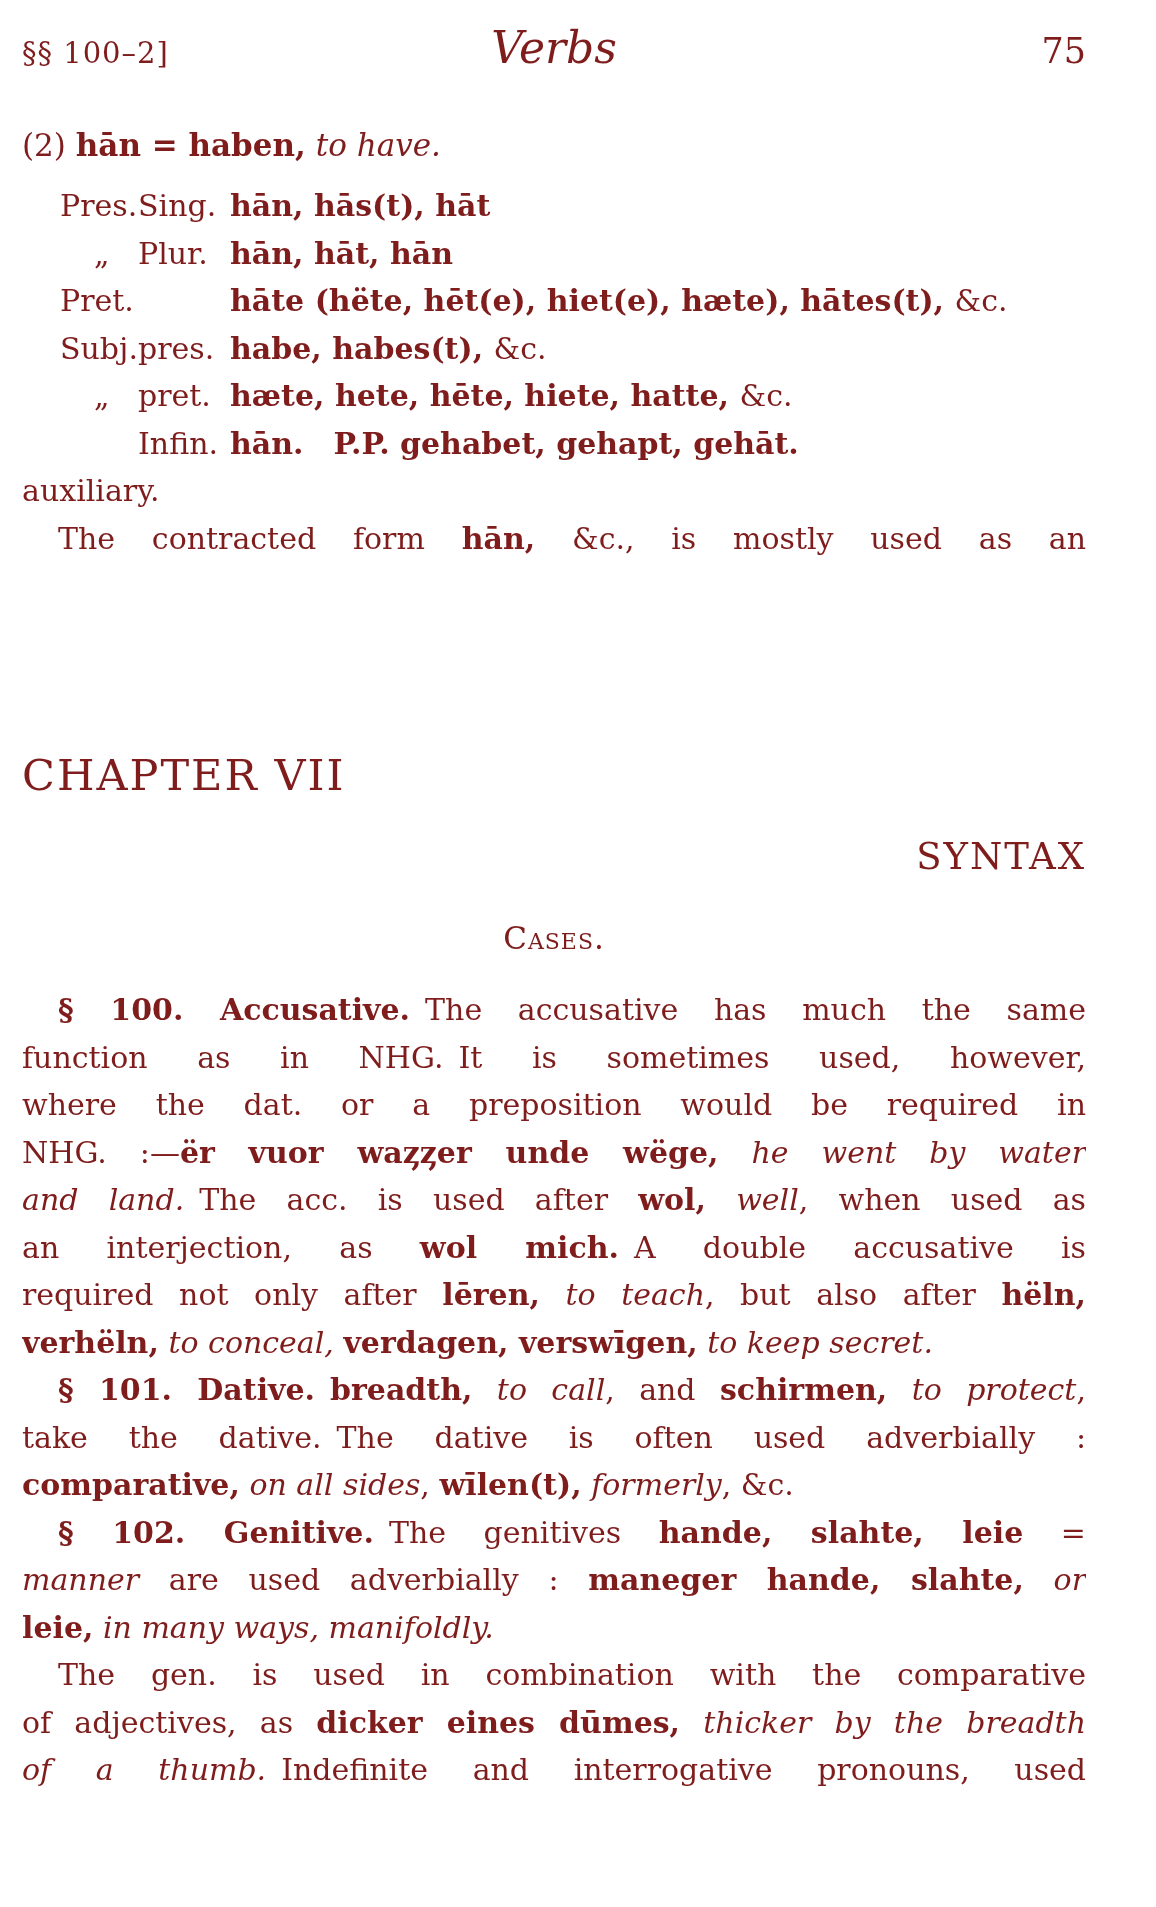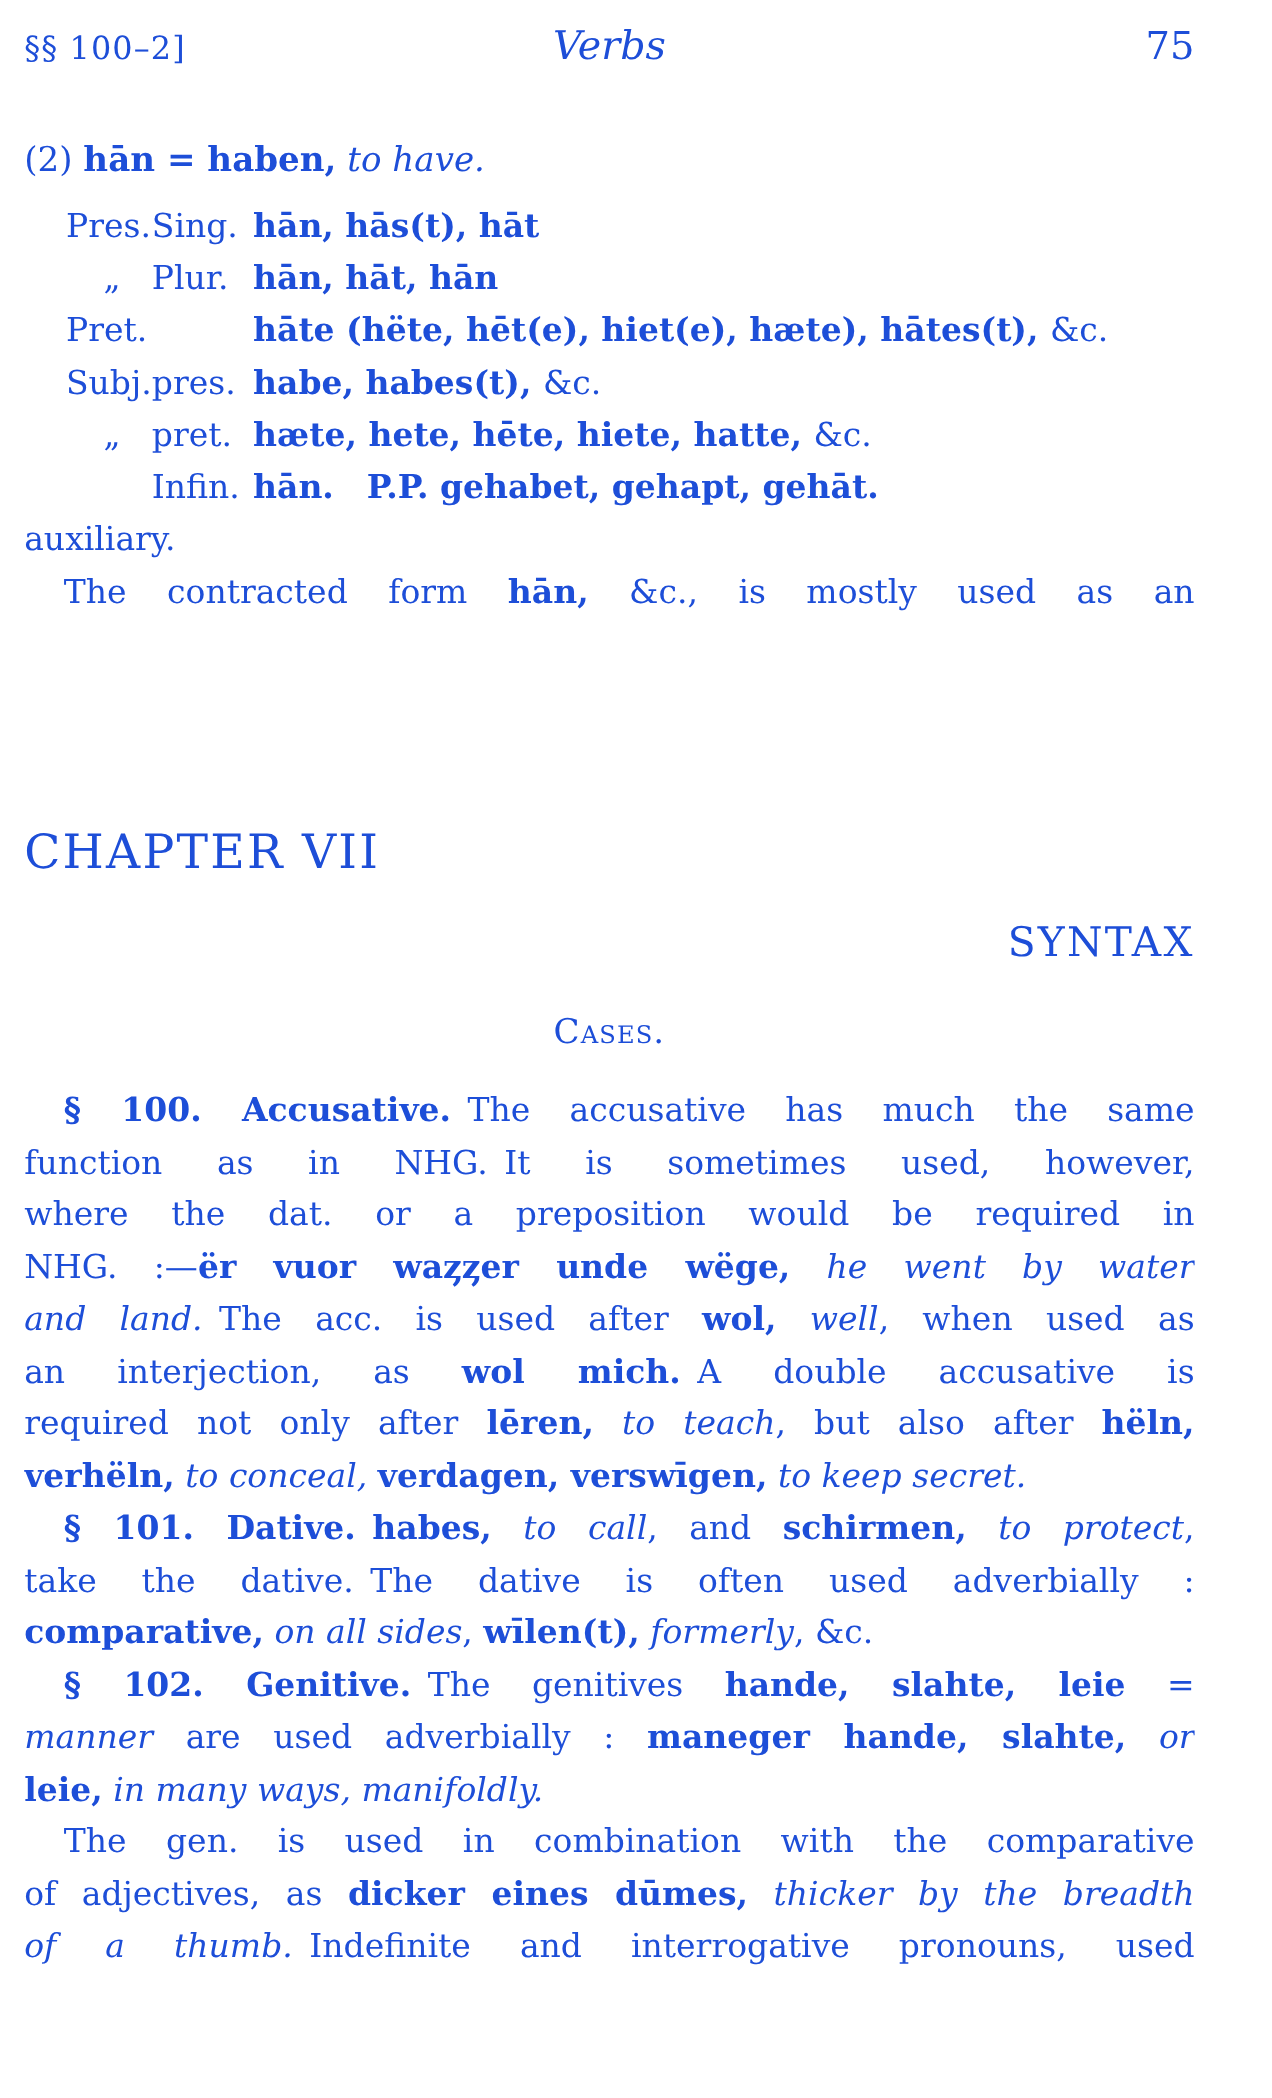--- a/index.html
+++ b/index.html
@@ -1,28 +1,28 @@
 <!DOCTYPE html>
 <html><head>
 <meta charset="utf-8">
 <style>
   html,body{margin:0;padding:0;background:#ffffff;}
   .page{
     box-sizing:border-box;
     width:1156px;height:1907px;
-    background:#ffffff;color:#1d4ed8;
+    background:#ffffff;color:#7f1d1d;
     font-family:"DejaVu Serif","Liberation Serif",serif;
     font-size:30px;
     padding:22px 70px 0 22px;
     overflow:hidden;
   }
   
   .pg-header{display:grid;grid-template-columns:1fr auto 1fr;align-items:baseline;height:46px;}
   .section-ref{font-size:29px;letter-spacing:1px;}
-  .run-title{font-style:italic;font-size:36px;text-align:center;}
+  .run-title{font-style:italic;font-size:44px;text-align:center;}
   .pg-num{font-size:35px;text-align:right;}
   
   .subheading{margin-top:54px;height:47px;line-height:47px;font-size:31px;}
   
   .paradigm{margin-top:13px;}
   .prow{display:flex;height:47.5px;line-height:47.5px;padding-left:38px;}
   .c1{width:78px;flex-shrink:0;}
   .c1.ditto{padding-left:34px;box-sizing:border-box;}
   .c2{width:92px;flex-shrink:0;}
   .forms{flex:1;white-space:nowrap;}
@@ -97,21 +97,21 @@
       <div class="line justify indent"><span class="seg-b">§ 100. Accusative.</span><span class="seg"> The accusative has much the same</span></div>
       <div class="line justify"><span class="seg">function as in NHG. It is sometimes used, however,</span></div>
       <div class="line justify"><span class="seg">where the dat. or a preposition would be required in</span></div>
       <div class="line justify"><span class="seg">NHG. :—</span><span class="seg-b">ër vuor waȥȥer unde wëge,</span><span class="seg"> </span><span class="seg-i">he went by water</span></div>
       <div class="line justify"><span class="seg-i">and land.</span><span class="seg"> The acc. is used after </span><span class="seg-b">wol,</span><span class="seg"> </span><span class="seg-i">well</span><span class="seg">, when used as</span></div>
       <div class="line justify"><span class="seg">an interjection, as </span><span class="seg-b">wol mich.</span><span class="seg"> A double accusative is</span></div>
       <div class="line justify"><span class="seg">required not only after </span><span class="seg-b">lēren,</span><span class="seg"> </span><span class="seg-i">to teach</span><span class="seg">, but also after </span><span class="seg-b">hëln,</span></div>
       <div class="line"><span class="seg-b">verhëln,</span><span class="seg"> </span><span class="seg-i">to conceal,</span><span class="seg"> </span><span class="seg-b">verdagen, verswīgen,</span><span class="seg"> </span><span class="seg-i">to keep secret.</span></div>
     </div>
   <div class="para">
-      <div class="line justify indent"><span class="seg-b">§ 101. Dative.</span><span class="seg"> </span><span class="seg-b">habes,</span><span class="seg"> </span><span class="seg-i">to call</span><span class="seg">, and </span><span class="seg-b">schirmen,</span><span class="seg"> </span><span class="seg-i">to protect</span><span class="seg">,</span></div>
+      <div class="line justify indent"><span class="seg-b">§ 101. Dative.</span><span class="seg"> </span><span class="seg-b">breadth,</span><span class="seg"> </span><span class="seg-i">to call</span><span class="seg">, and </span><span class="seg-b">schirmen,</span><span class="seg"> </span><span class="seg-i">to protect</span><span class="seg">,</span></div>
       <div class="line justify"><span class="seg">take the dative. The dative is often used adverbially :</span></div>
       <div class="line"><span class="seg-b">comparative,</span><span class="seg"> </span><span class="seg-i">on all sides</span><span class="seg">, </span><span class="seg-b">wīlen(t),</span><span class="seg"> </span><span class="seg-i">formerly</span><span class="seg">, &amp;c.</span></div>
     </div>
   <div class="para">
       <div class="line justify indent"><span class="seg-b">§ 102. Genitive.</span><span class="seg"> The genitives </span><span class="seg-b">hande, slahte, leie</span><span class="seg"> =</span></div>
       <div class="line justify"><span class="seg-i">manner</span><span class="seg"> are used adverbially : </span><span class="seg-b">maneger hande, slahte,</span><span class="seg"> </span><span class="seg-i">or</span></div>
       <div class="line"><span class="seg-b">leie,</span><span class="seg"> </span><span class="seg-i">in many ways, manifoldly.</span></div>
     </div>
   <div class="para">
       <div class="line justify indent"><span class="seg">The gen. is used in combination with the comparative</span></div>

